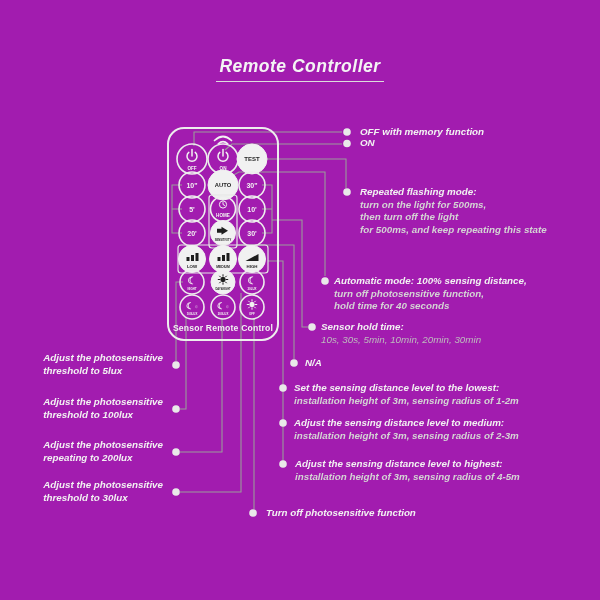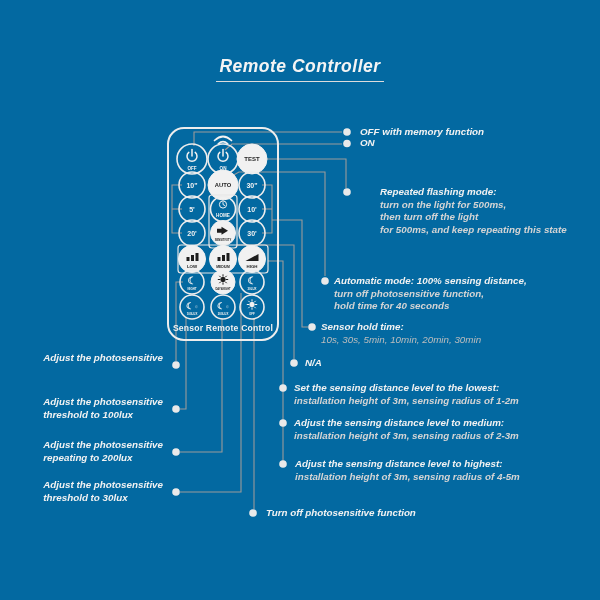--- a/index.html
+++ b/index.html
@@ -1,16 +1,16 @@
 <!DOCTYPE html>
 <html><head>
 <meta charset="utf-8">
 <style>
   html,body{margin:0;padding:0;background:#2a2a2a;}
-  #stage{position:relative;width:600px;height:600px;background:#0369a1;overflow:hidden;
+  #stage{position:relative;width:600px;height:600px;background:#a21caf;overflow:hidden;
          font-family:"Liberation Sans",sans-serif;}
   #title{position:absolute;top:56px;left:0;right:0;text-align:center;}
   #title span{display:inline-block;font:italic bold 17.5px "Liberation Sans",sans-serif;
          color:#f4f4f4;letter-spacing:.5px;border-bottom:1.6px solid #dcdcdc;padding:0 3px 4px 3px;}
   .anno{position:absolute;font:italic bold 9.8px "Liberation Sans",sans-serif;color:#f2f2f2;
         line-height:12.5px;white-space:nowrap;}
   .anno .dim{color:#d4d4d4;}
   .anno .plain{font-weight:400;color:#bdbdbd;text-align:right;}
   .anno-left{text-align:left;}
   svg{position:absolute;left:0;top:0;}
@@ -230,21 +230,21 @@
 
     <text x="223" y="331" text-anchor="middle" font-size="8.6" font-weight="bold" letter-spacing="0.2">Sensor Remote Control</text>
   </svg>
 
   <div class="anno" style="left:360px;top:126px">
     <div>OFF with memory function</div>
   </div>
   <div class="anno" style="left:360px;top:137px">
     <div>ON</div>
   </div>
-  <div class="anno" style="left:380px;top:186px">
+  <div class="anno" style="left:360px;top:186px">
     <div>Repeated flashing mode:</div>
     <div class="dim">turn on the light for 500ms,</div>
     <div class="dim">then turn off the light</div>
     <div class="dim">for 500ms, and keep repeating this state</div>
   </div>
   <div class="anno" style="left:334px;top:275px">
     <div>Automatic mode: 100% sensing distance,</div>
     <div class="dim">turn off photosensitive function,</div>
     <div class="dim">hold time for 40 seconds</div>
   </div>
@@ -266,20 +266,21 @@
   <div class="anno" style="left:295px;top:458px">
     <div>Adjust the sensing distance level to highest:</div>
     <div class="dim">installation height of 3m, sensing radius of 4-5m</div>
   </div>
   <div class="anno" style="left:266px;top:507px">
     <div>Turn off photosensitive function</div>
   </div>
 
   <div class="anno anno-left" style="right:437px;top:352px">
     <div>Adjust the photosensitive</div>
+    <div>threshold to 5lux</div>
   </div>
   <div class="anno anno-left" style="right:437px;top:396px">
     <div>Adjust the photosensitive</div>
     <div>threshold to 100lux</div>
   </div>
   <div class="anno anno-left" style="right:437px;top:439px">
     <div>Adjust the photosensitive</div>
     <div>repeating to 200lux</div>
   </div>
   <div class="anno anno-left" style="right:437px;top:479px">

